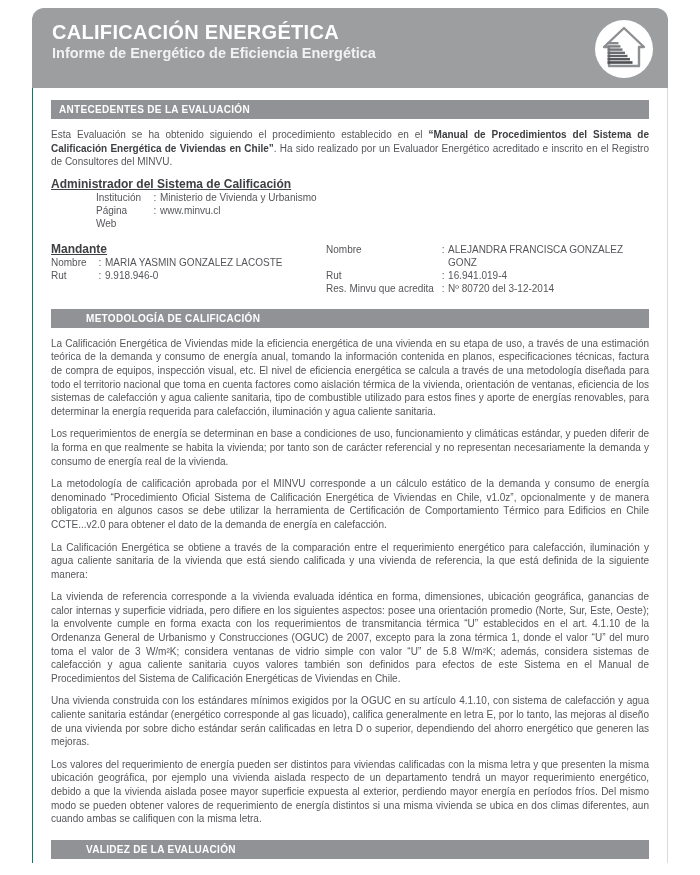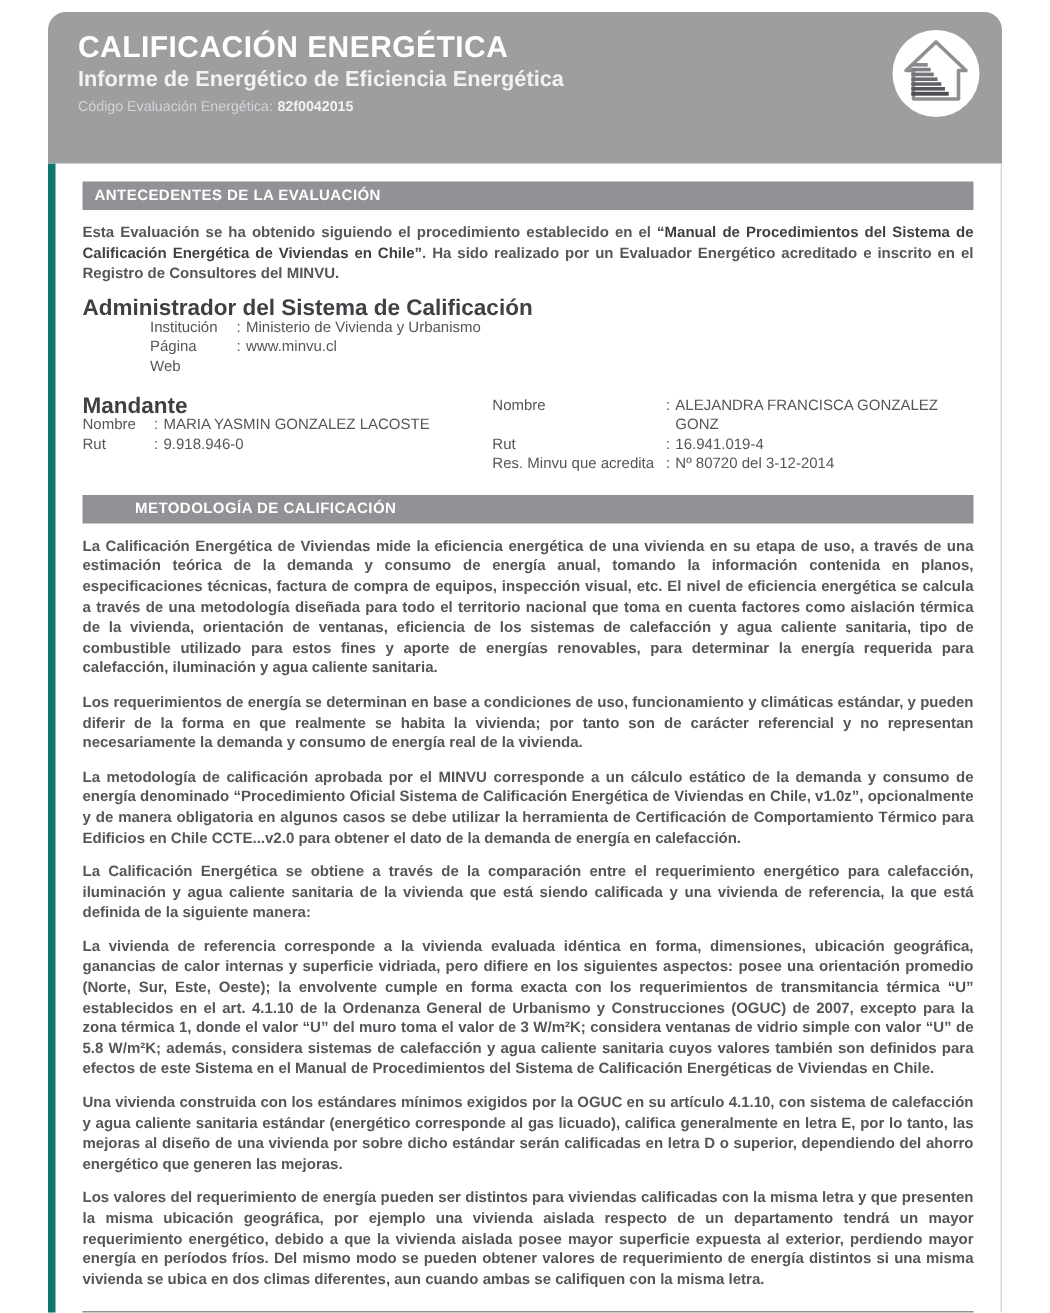--- a/index.html
+++ b/index.html
@@ -6,62 +6,59 @@
   body{
     width:700px;height:875px;background:#ffffff;
     font-family:"Liberation Sans", sans-serif;
     -webkit-font-smoothing:antialiased;
   }
   .card{position:relative;margin:8px auto 0;width:636px;}
 
   
   .card-header{
     background:#9c9ea0;border-radius:12px 12px 0 0;
-    padding:13px 20px 10px;height:101px;box-sizing:border-box;position:relative;
+    padding:13px 20px 10px;height:80px;box-sizing:border-box;position:relative;
   }
   .doc-title{margin:0;font-size:20px;line-height:22px;color:#ffffff;font-weight:bold;letter-spacing:.3px;}
   .doc-subtitle{margin:2px 0 0;font-size:14.5px;line-height:16px;color:#f1f2f2;font-weight:bold;}
   .code-line{margin-top:5px;font-size:9.5px;color:#d2d3d5;}
   .code-value{font-weight:bold;color:#f2f2f2;margin-left:3px;}
   .header-badge{position:absolute;top:11px;right:14px;width:60px;height:60px;}
 
   
   .card-body{
-    background:#ffffff;border-left:5px solid #0f766e;border-right:1px solid #dadada;
+    background:#ffffff;border-left:1px solid #0f766e;border-right:1px solid #dadada;
     padding:12px 18px 4px;box-sizing:border-box;
   }
   .section-bar{
     background:#909295;color:#ffffff;font-size:10px;font-weight:bold;
     letter-spacing:.3px;padding:4px 8px;margin:0;
   }
   .section-bar.spaced{margin-top:14px;padding-left:35px;}
-  .para{font-size:10px;line-height:13.6px;text-align:justify;color:#55565a;margin:9px 0;font-weight:bold;}
+  .para{font-size:10px;line-height:13.6px;text-align:justify;color:#55565a;margin:9px 0;}
   .para b{color:#3f4043;}
-  .info-title{font-size:15px;font-weight:bold;color:#3f4043;margin-top:0;line-height:13px;}
+  .info-title{font-size:12px;font-weight:bold;color:#3f4043;margin-top:0;line-height:13px;text-decoration:underline;}
   .info-row{display:flex;font-size:10px;color:#55565a;line-height:13px;}
   .info-row .lbl{flex:none;}
   .info-row .colon{flex:none;width:10px;text-align:center;}
   .admin .lbl{width:54px;padding-left:45px;}
   .two-col{display:flex;margin-top:13px;}
   .col-left{width:46%;}
   .col-right{width:54%;}
   .col-left .lbl{width:44px;}
   .col-right .lbl{width:112px;}
 </style>
 </head>
 <body>
 
 <div class="card">
 
   <header class="card-header">
     <h1 class="doc-title">CALIFICACIÓN ENERGÉTICA</h1>
     <h2 class="doc-subtitle">Informe de Energético de Eficiencia Energética</h2>
-    <div class="code-line">
-      <span>Código Evaluación Energética:</span><span class="code-value">82f0042015</span>
-    </div>
     <div class="header-badge">
       <svg viewBox="0 0 60 60" width="60" height="60" aria-hidden="true">
         <circle cx="30" cy="30" r="29" fill="#ffffff"></circle>
         <path d="M30 9 L50 28 L45 28 L45 47 L15 47 L15 28 L10 28 Z" fill="none" stroke="#8d8f92" stroke-width="2.4" stroke-linejoin="round"></path>
         <rect x="13.5" y="23" width="11" height="2.4" fill="#87898c"></rect>
         <rect x="13.5" y="26.2" width="13" height="2.4" fill="#7d7f82"></rect>
         <rect x="13.5" y="29.4" width="15" height="2.4" fill="#737578"></rect>
         <rect x="13.5" y="32.6" width="17.5" height="2.4" fill="#6a6c6f"></rect>
         <rect x="13.5" y="35.8" width="20" height="2.4" fill="#616366"></rect>
         <rect x="13.5" y="39" width="22.5" height="2.4" fill="#57595c"></rect>

